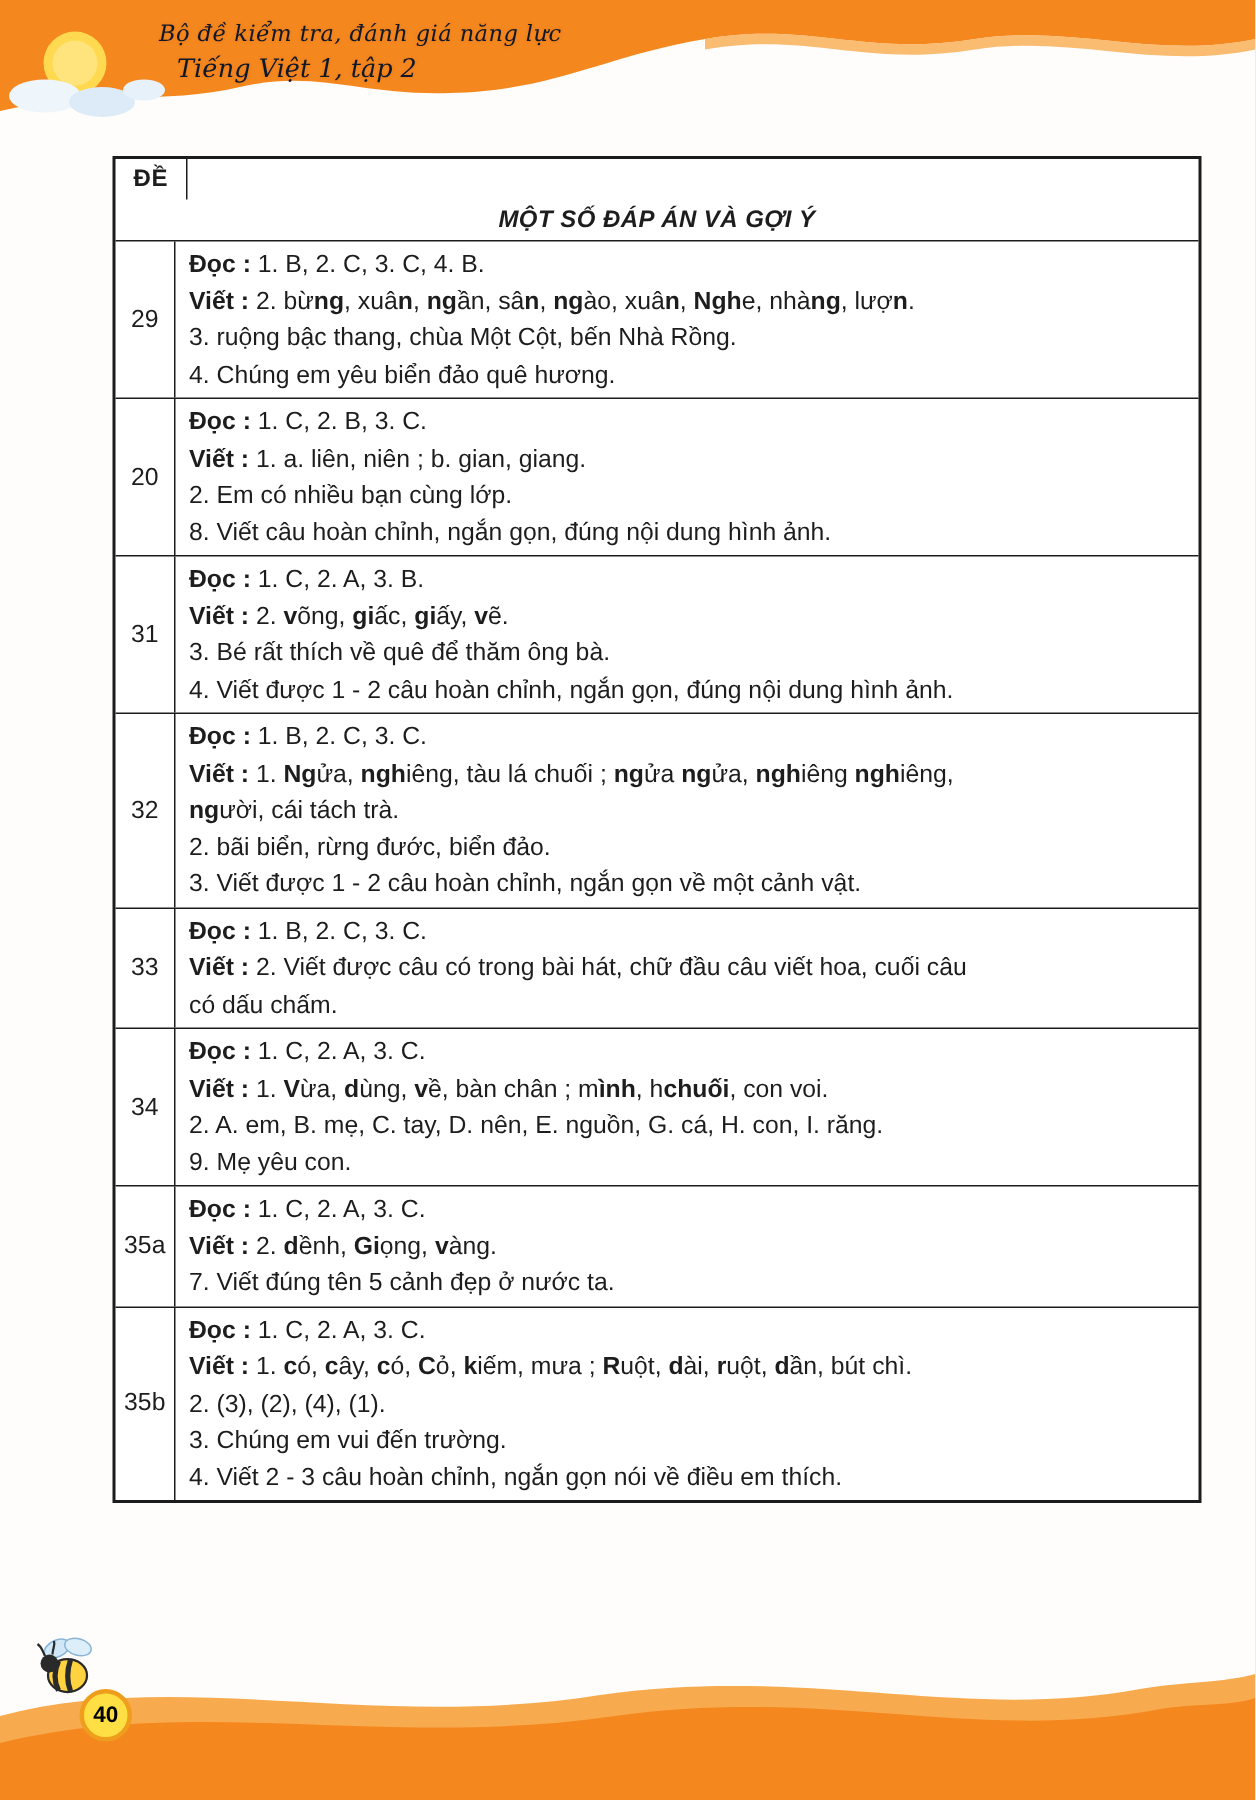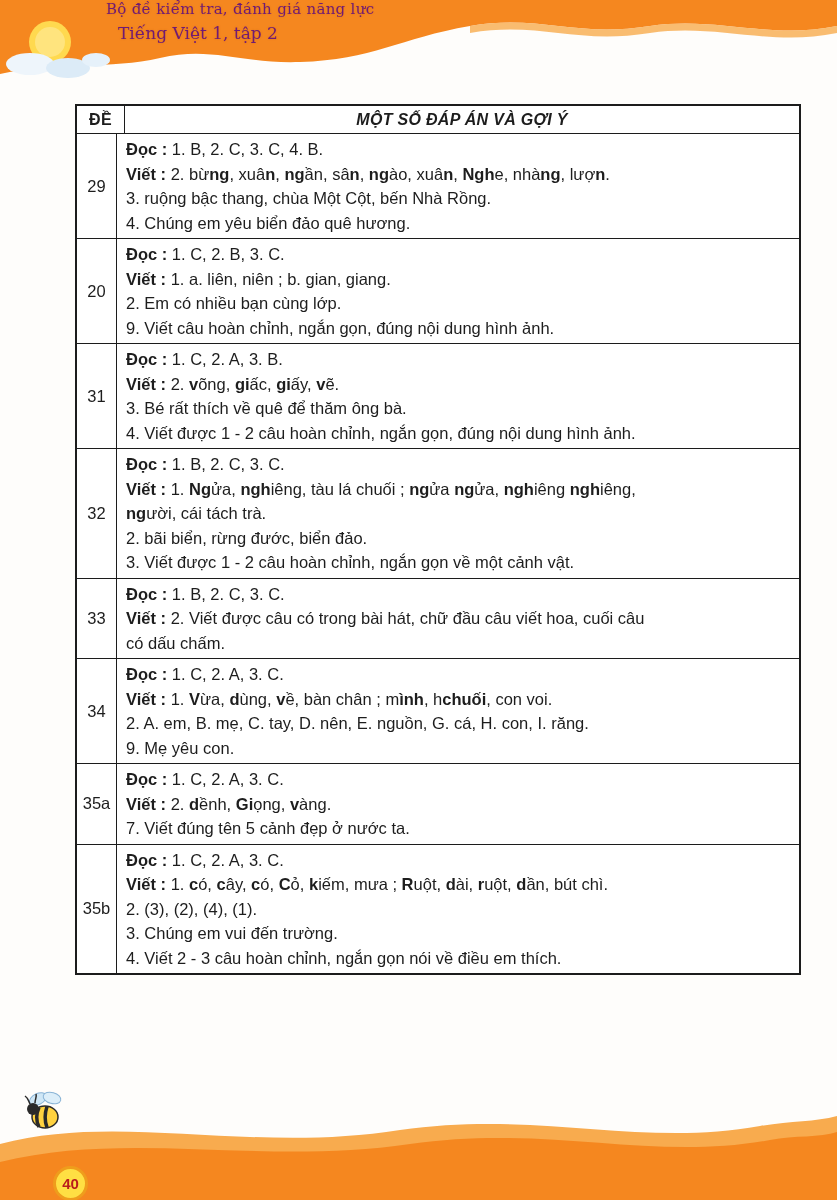--- a/index.html
+++ b/index.html
@@ -6,52 +6,52 @@
   .page{
     position:relative;width:837px;height:1200px;margin:0 auto;
     background:#fefdfb;overflow:hidden;
     font-family:"Liberation Sans",sans-serif;color:#1d1d1d;
   }
   
   .top-banner{position:absolute;top:0;left:0;width:837px;height:110px;}
   .top-banner svg.wave{position:absolute;top:0;left:0;}
   .sun-clouds{position:absolute;top:14px;left:4px;}
   .header-text{
-    position:absolute;top:0;left:106px;color:#701a75;
-    font-family:"DejaVu Serif",serif;line-height:1.25;
+    position:absolute;top:13px;left:106px;color:#0f172a;
+    font-family:"DejaVu Serif",serif;font-style:italic;line-height:1.25;
     text-shadow:0 0 2px rgba(180,90,0,.35);
   }
   .series-title{font-size:15px;letter-spacing:.3px;}
   .book-title{font-size:17px;margin-top:4px;margin-left:12px;}
   
   .answer-table{
     position:absolute;left:75px;top:104px;width:726px;
     border:2px solid #1c1c1c;background:#fff;box-sizing:border-box;
   }
-  .thead{display:flex;border-bottom:1.6px solid #1c1c1c;font-weight:bold;}
+  .thead{display:flex;border-bottom:1.6px solid #1c1c1c;font-weight:bold;flex-direction:column;}
   .th{padding:5px 0 4px 0;text-align:center;font-size:16px;letter-spacing:.3px;}
   .th.de{width:48px;border-right:1.6px solid #1c1c1c;box-sizing:border-box;}
   .th.main{flex:1;font-style:italic;}
   .trow{display:flex;border-bottom:1.5px solid #1c1c1c;}
   .trow:last-child{border-bottom:none;}
   .td.de{
     width:40px;border-right:1.5px solid #1c1c1c;box-sizing:border-box;
     display:flex;align-items:center;justify-content:center;font-size:16.5px;
   }
   .td.ans{flex:1;padding:3px 6px 3px 9px;}
   .line{font-size:16.5px;line-height:24.5px;white-space:nowrap;}
   .b{font-weight:bold;text-align:center;}
   
   .footer-wave{position:absolute;left:0;bottom:0;z-index:1;}
   .bee{position:absolute;left:20px;top:1086px;z-index:2;}
   .page-number{
-    position:absolute;left:53px;top:1166px;width:29px;height:29px;z-index:3;
+    position:absolute;left:53px;top:1126px;width:29px;height:29px;z-index:3;
     border-radius:50%;background:#ffdf43;border:3px solid #ef9d1c;
     display:flex;align-items:center;justify-content:center;
-    font-weight:bold;font-size:15px;color:#b91c1c;
+    font-weight:bold;font-size:15px;color:#000000;
   }
 </style>
 </head>
 <body>
 
 <div class="page">
 
   <div class="top-banner">
     <svg class="wave" width="837" height="110" viewBox="0 0 837 110" aria-hidden="true">
       <path d="M0 0 H837 V26 C770 40 716 16 650 26 C575 38 540 14 470 26 C400 38 372 60 300 62 C240 64 212 46 160 58 C110 70 60 60 0 74 Z" fill="#f5871f"></path>
@@ -84,21 +84,21 @@
             <div class="line"><span>3. ruộng bậc thang, chùa Một Cột, bến Nhà Rồng.</span></div>
             <div class="line"><span>4. Chúng em yêu biển đảo quê hương.</span></div>
           </div>
         </div>
         <div class="trow">
           <div class="td de">20</div>
           <div class="td ans">
             <div class="line"><span class="b">Đọc : </span><span>1. C, 2. B, 3. C.</span></div>
             <div class="line"><span class="b">Viết : </span><span>1. a. liên, niên ; b. gian, giang.</span></div>
             <div class="line"><span>2. Em có nhiều bạn cùng lớp.</span></div>
-            <div class="line"><span>9. Viết câu hoàn chỉnh, ngắn gọn, đúng nội dung hình ảnh.</span></div>
+            <div class="line"><span>8. Viết câu hoàn chỉnh, ngắn gọn, đúng nội dung hình ảnh.</span></div>
           </div>
         </div>
         <div class="trow">
           <div class="td de">31</div>
           <div class="td ans">
             <div class="line"><span class="b">Đọc : </span><span>1. C, 2. A, 3. B.</span></div>
             <div class="line"><span class="b">Viết : </span><span>2. </span><span class="b">v</span><span>õng, </span><span class="b">gi</span><span>ấc, </span><span class="b">gi</span><span>ấy, </span><span class="b">v</span><span>ẽ.</span></div>
             <div class="line"><span>3. Bé rất thích về quê để thăm ông bà.</span></div>
             <div class="line"><span>4. Viết được 1 - 2 câu hoàn chỉnh, ngắn gọn, đúng nội dung hình ảnh.</span></div>
           </div>

